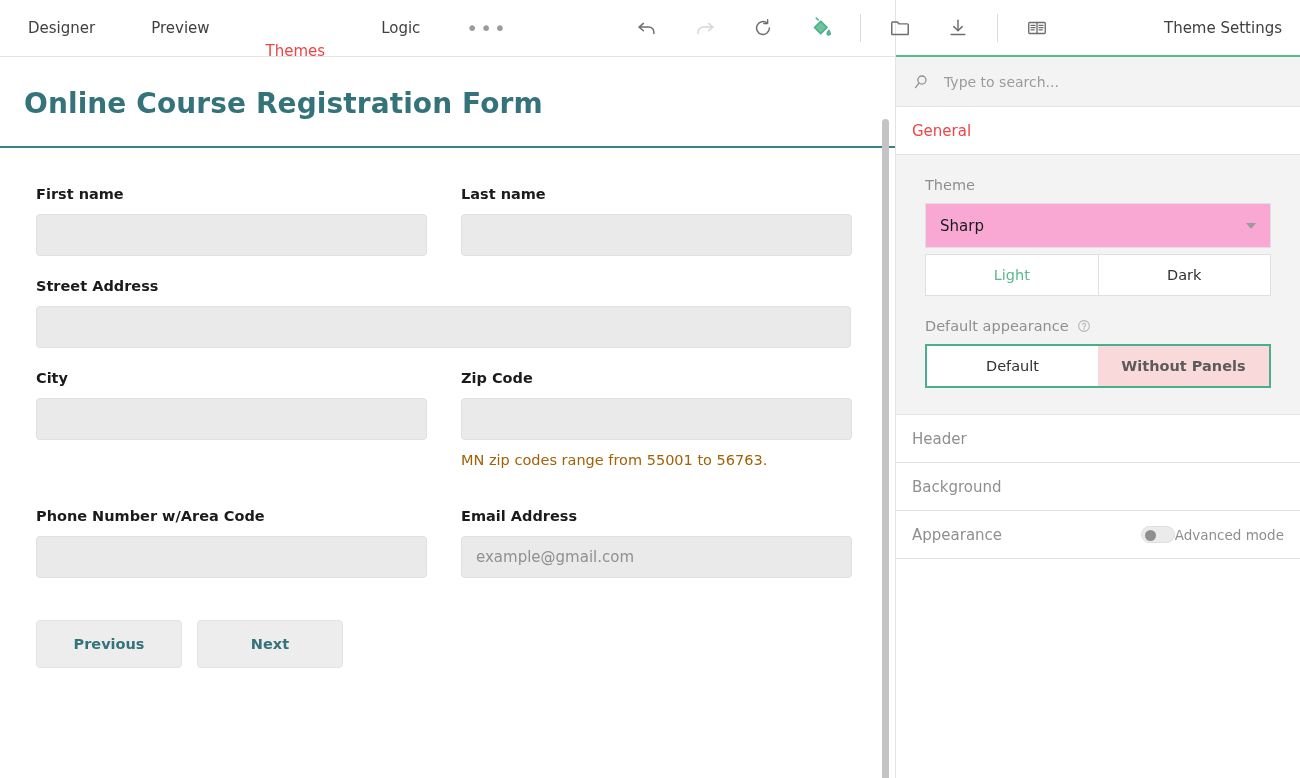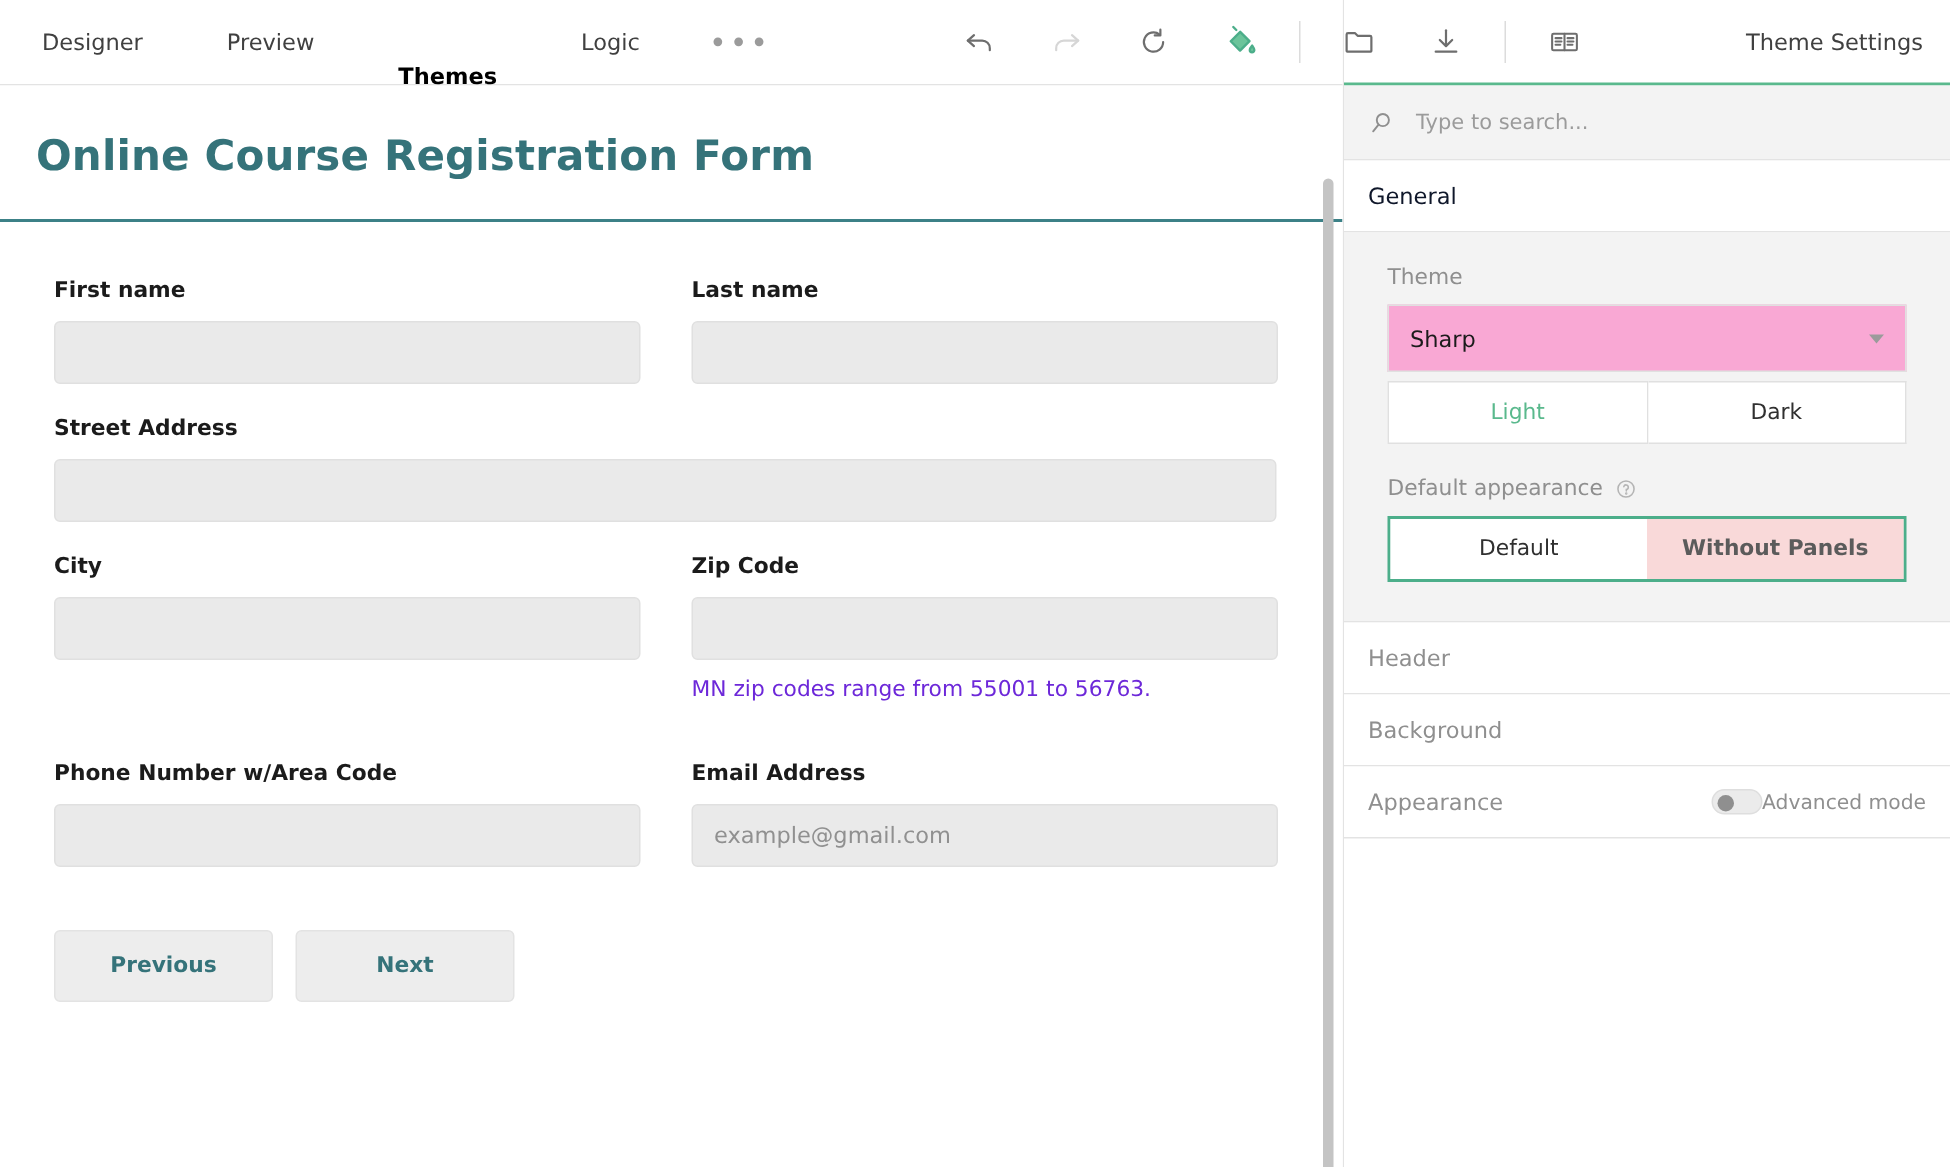--- a/index.html
+++ b/index.html
@@ -25,21 +25,21 @@
   .tab {
     position: relative;
     height: 57px;
     display: flex; align-items: center; justify-content: center;
     padding: 0 28px;
     font-size: 15px;
     color: #404040;
     cursor: pointer;
     white-space: nowrap;
   }
-  .tab.active { font-weight: bold; color: #000000; margin-top: 45px; }
+  .tab.active { font-weight: normal; color: #ef4444; margin-top: 45px; }
   .tab.active:after {
     content: ""; position: absolute; left: 8px; right: 8px; bottom: 0;
     height: 3px; background: #5ab98d;
   }
   .tab-more {
     height: 57px; display: flex; align-items: center; justify-content: center;
     padding: 0 18px; cursor: pointer;
     color: #9b9b9b; font-size: 20px; letter-spacing: 2px; line-height: 10px;
   }
 
@@ -89,21 +89,21 @@
     display: flex; align-items: center;
     padding: 0 14px;
     font-size: 15px;
     color: #909090;
     cursor: text;
   }
   .q-input.w391 { width: 391px; }
   .q-input.w815 { width: 815px; }
   .q-desc {
     font-size: 14.5px;
-    color: #6d28d9;
+    color: #a16207;
     margin-top: 12px;
   }
   .col-left { width: 425px; }
   .col-right { width: 391px; }
   .nav-btns { display: flex; margin-top: 20px; }
   .nav-btn {
     min-width: 146px;
     height: 48px;
     background: #ededed;
     border: 1px solid #e3e3e3;
@@ -159,21 +159,21 @@
     height: 48px;
     display: flex; align-items: center;
     padding-left: 16px;
     font-size: 15px;
     color: #404040;
     background: #ffffff;
     border-bottom: 1px solid #e3e3e3;
     cursor: pointer;
   }
   .sec-head.collapsed { color: #8f8f8f; justify-content: space-between; padding-right: 16px; }
-  .sec-head.expanded { color: #0f172a; }
+  .sec-head.expanded { color: #ef4444; }
 
   .sec-body {
     background: #f3f3f3;
     padding: 22px 29px 26px 29px;
     border-bottom: 1px solid #e3e3e3;
   }
   .field-label {
     font-size: 14.5px;
     color: #8f8f8f;
     margin-bottom: 10px;

